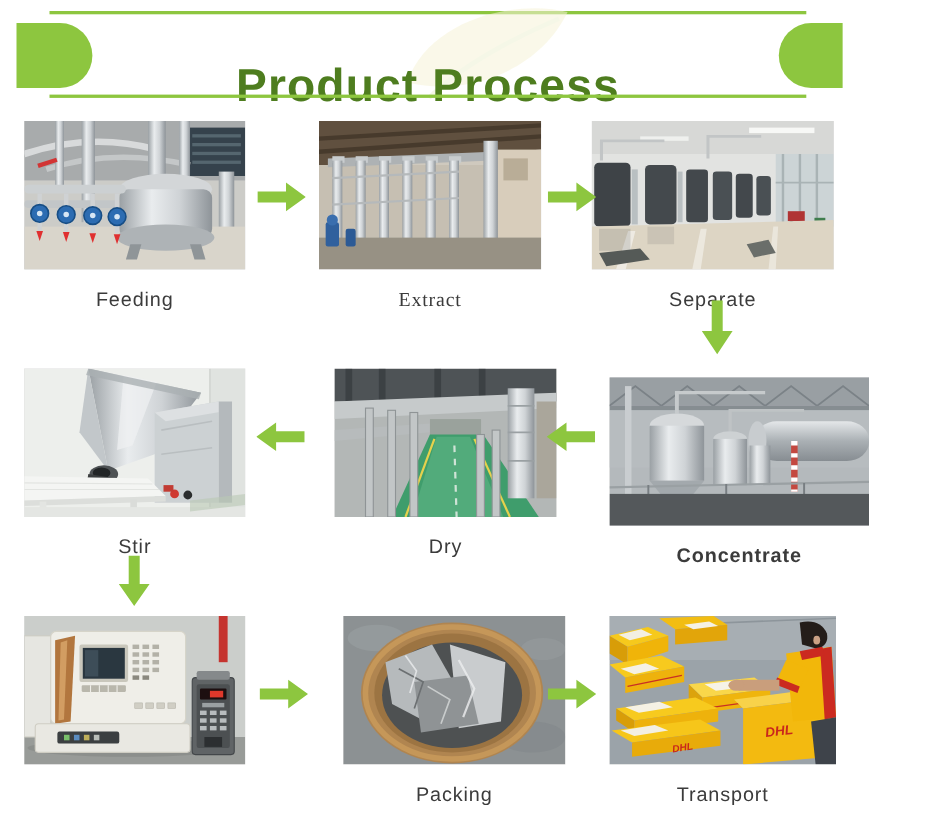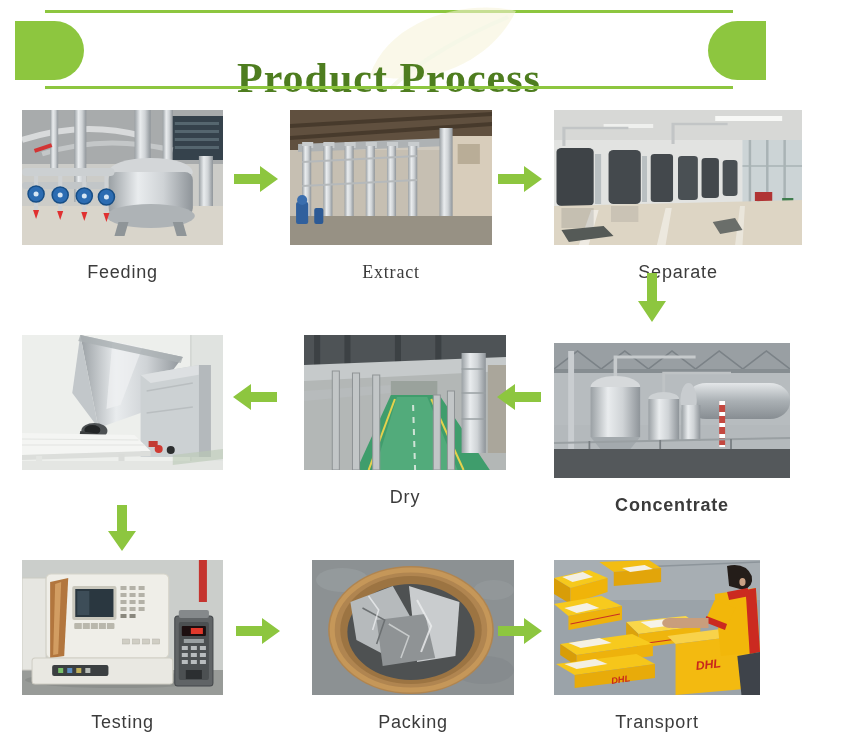--- a/index.html
+++ b/index.html
@@ -7,21 +7,21 @@
         font-family:"Liberation Sans",sans-serif;}
   
   .hline{position:absolute;left:45px;width:688px;height:3px;background:#8dc63f;}
   .hline.top{top:10px;}
   .hline.bottom{top:86px;}
   .pill{position:absolute;background:#8dc63f;height:59px;top:21px;}
   .pill.left{left:15px;width:69px;border-radius:0 30px 30px 0;}
   .pill.right{left:708px;width:58px;border-radius:30px 0 0 30px;}
   .leaf-mark{position:absolute;left:330px;top:3px;width:200px;height:90px;opacity:.55;}
   .title{position:absolute;left:45px;width:688px;top:21px;height:58px;line-height:58px;
-         text-align:center;font-family:Liberation Serif, serif;font-weight:bold;
+         text-align:center;font-family:Liberation Sans, sans-serif;font-weight:bold;
          font-size:42px;color:#4e7d1f;letter-spacing:1px;}
   
   .step{position:absolute;margin:0;}
   .photo{width:100%;height:135px;overflow:hidden;background:#ddd;}
   .photo svg{display:block;width:100%;height:100%;}
   .caption{display:block;margin-top:17px;text-align:center;font-size:18px;color:#3b3b3b;
            letter-spacing:.8px;}
   .arrow{position:absolute;}
   .arrow svg{display:block;width:100%;height:100%;}
   .arr{fill:#8dc63f;}
@@ -134,21 +134,21 @@
         <rect x="148" y="18" width="13" height="92" fill="url(#steelV)"></rect>
         <rect y="106" width="200" height="29" fill="#979184"></rect>
         <rect x="6" y="92" width="12" height="22" rx="2" fill="#30609d"></rect>
           <circle cx="12" cy="90" r="5" fill="#3a6eae"></circle>
         <rect x="24" y="98" width="9" height="16" rx="2" fill="#2c5a95"></rect>
       </svg>
     </div>
     <figcaption class="caption">Extract</figcaption>
   </figure>
 
-  <figure class="step" style="left:554px;top:110px;width:248px;">
+  <figure class="step" style="left:538px;top:110px;width:220px;">
     <div class="photo">
       <svg viewBox="0 0 200 135" preserveAspectRatio="none">
         <rect width="200" height="135" fill="#e2e3e1"></rect>
         <rect width="200" height="30" fill="#d7d8d6"></rect>
         <rect x="130" y="6" width="54" height="5" fill="#f7f8f6"></rect>
           <rect x="40" y="14" width="40" height="4" fill="#eff0ee"></rect>
         <rect x="152" y="30" width="48" height="66" fill="#ccd4d6"></rect>
         <line x1="158" y1="30" x2="158" y2="96" stroke="#a9b3b5" stroke-width="2"></line>
         <line x1="172" y1="30" x2="172" y2="96" stroke="#a9b3b5" stroke-width="2"></line>
         <line x1="186" y1="30" x2="186" y2="96" stroke="#a9b3b5" stroke-width="2"></line>
@@ -204,20 +204,21 @@
         <polygon points="0,98 112,100 128,116 0,120" fill="#f4f5f3"></polygon>
         <line x1="0" y1="104" x2="116" y2="105" stroke="#e2e4e1" stroke-width="1"></line>
         <line x1="0" y1="110" x2="122" y2="110" stroke="#e2e4e1" stroke-width="1"></line>
         <polygon points="0,120 128,116 128,121 0,125" fill="#dcdedb"></polygon>
         <rect x="14" y="121" width="6" height="14" fill="#e3e5e2"></rect>
           <rect x="96" y="119" width="6" height="16" fill="#dadcd9"></rect>
         <rect y="126" width="200" height="9" fill="#e4e6e3"></rect>
         <polygon points="150,120 200,114 200,124 150,130" fill="#b9c8b4" opacity=".6"></polygon>
       </svg>
     </div>
+    <figcaption class="caption">Stir</figcaption>
   </figure>
 
   <figure class="step" style="left:304px;top:335px;width:202px;">
     <div class="photo">
       <svg viewBox="0 0 200 135" preserveAspectRatio="none">
         <rect width="200" height="135" fill="#b3b7b6"></rect>
         <rect width="200" height="30" fill="#4e5356"></rect>
         <rect x="10" width="6" height="30" fill="#3c4144"></rect>
           <rect x="40" width="6" height="30" fill="#3c4144"></rect>
         <rect x="90" width="6" height="30" fill="#3c4144"></rect>
@@ -330,21 +331,20 @@
           <rect x="177" y="86" width="6" height="4" fill="#b8bcbe"></rect>
         <rect x="159" y="93" width="6" height="4" fill="#b8bcbe"></rect>
           <rect x="168" y="93" width="6" height="4" fill="#b8bcbe"></rect>
           <rect x="177" y="93" width="6" height="4" fill="#b8bcbe"></rect>
         <rect x="159" y="100" width="6" height="4" fill="#b8bcbe"></rect>
           <rect x="168" y="100" width="6" height="4" fill="#b8bcbe"></rect>
           <rect x="177" y="100" width="6" height="4" fill="#b8bcbe"></rect>
         <rect x="163" y="110" width="16" height="9" fill="#2c2f31"></rect>
       </svg>
     </div>
-    <figcaption class="caption">Testing</figcaption>
   </figure>
 
   <figure class="step" style="left:290px;top:560px;width:202px;padding-left:22px;">
     <div class="photo">
       <svg viewBox="0 0 200 135" preserveAspectRatio="none">
         <rect width="200" height="135" fill="#8c9193"></rect>
         <ellipse cx="30" cy="20" rx="26" ry="12" fill="#9aa0a2" opacity=".6"></ellipse>
         <ellipse cx="170" cy="110" rx="30" ry="14" fill="#82878a" opacity=".6"></ellipse>
         <ellipse cx="180" cy="30" rx="20" ry="10" fill="#989da0" opacity=".5"></ellipse>
         <ellipse cx="98" cy="70" rx="82" ry="64" fill="#b08550"></ellipse>

